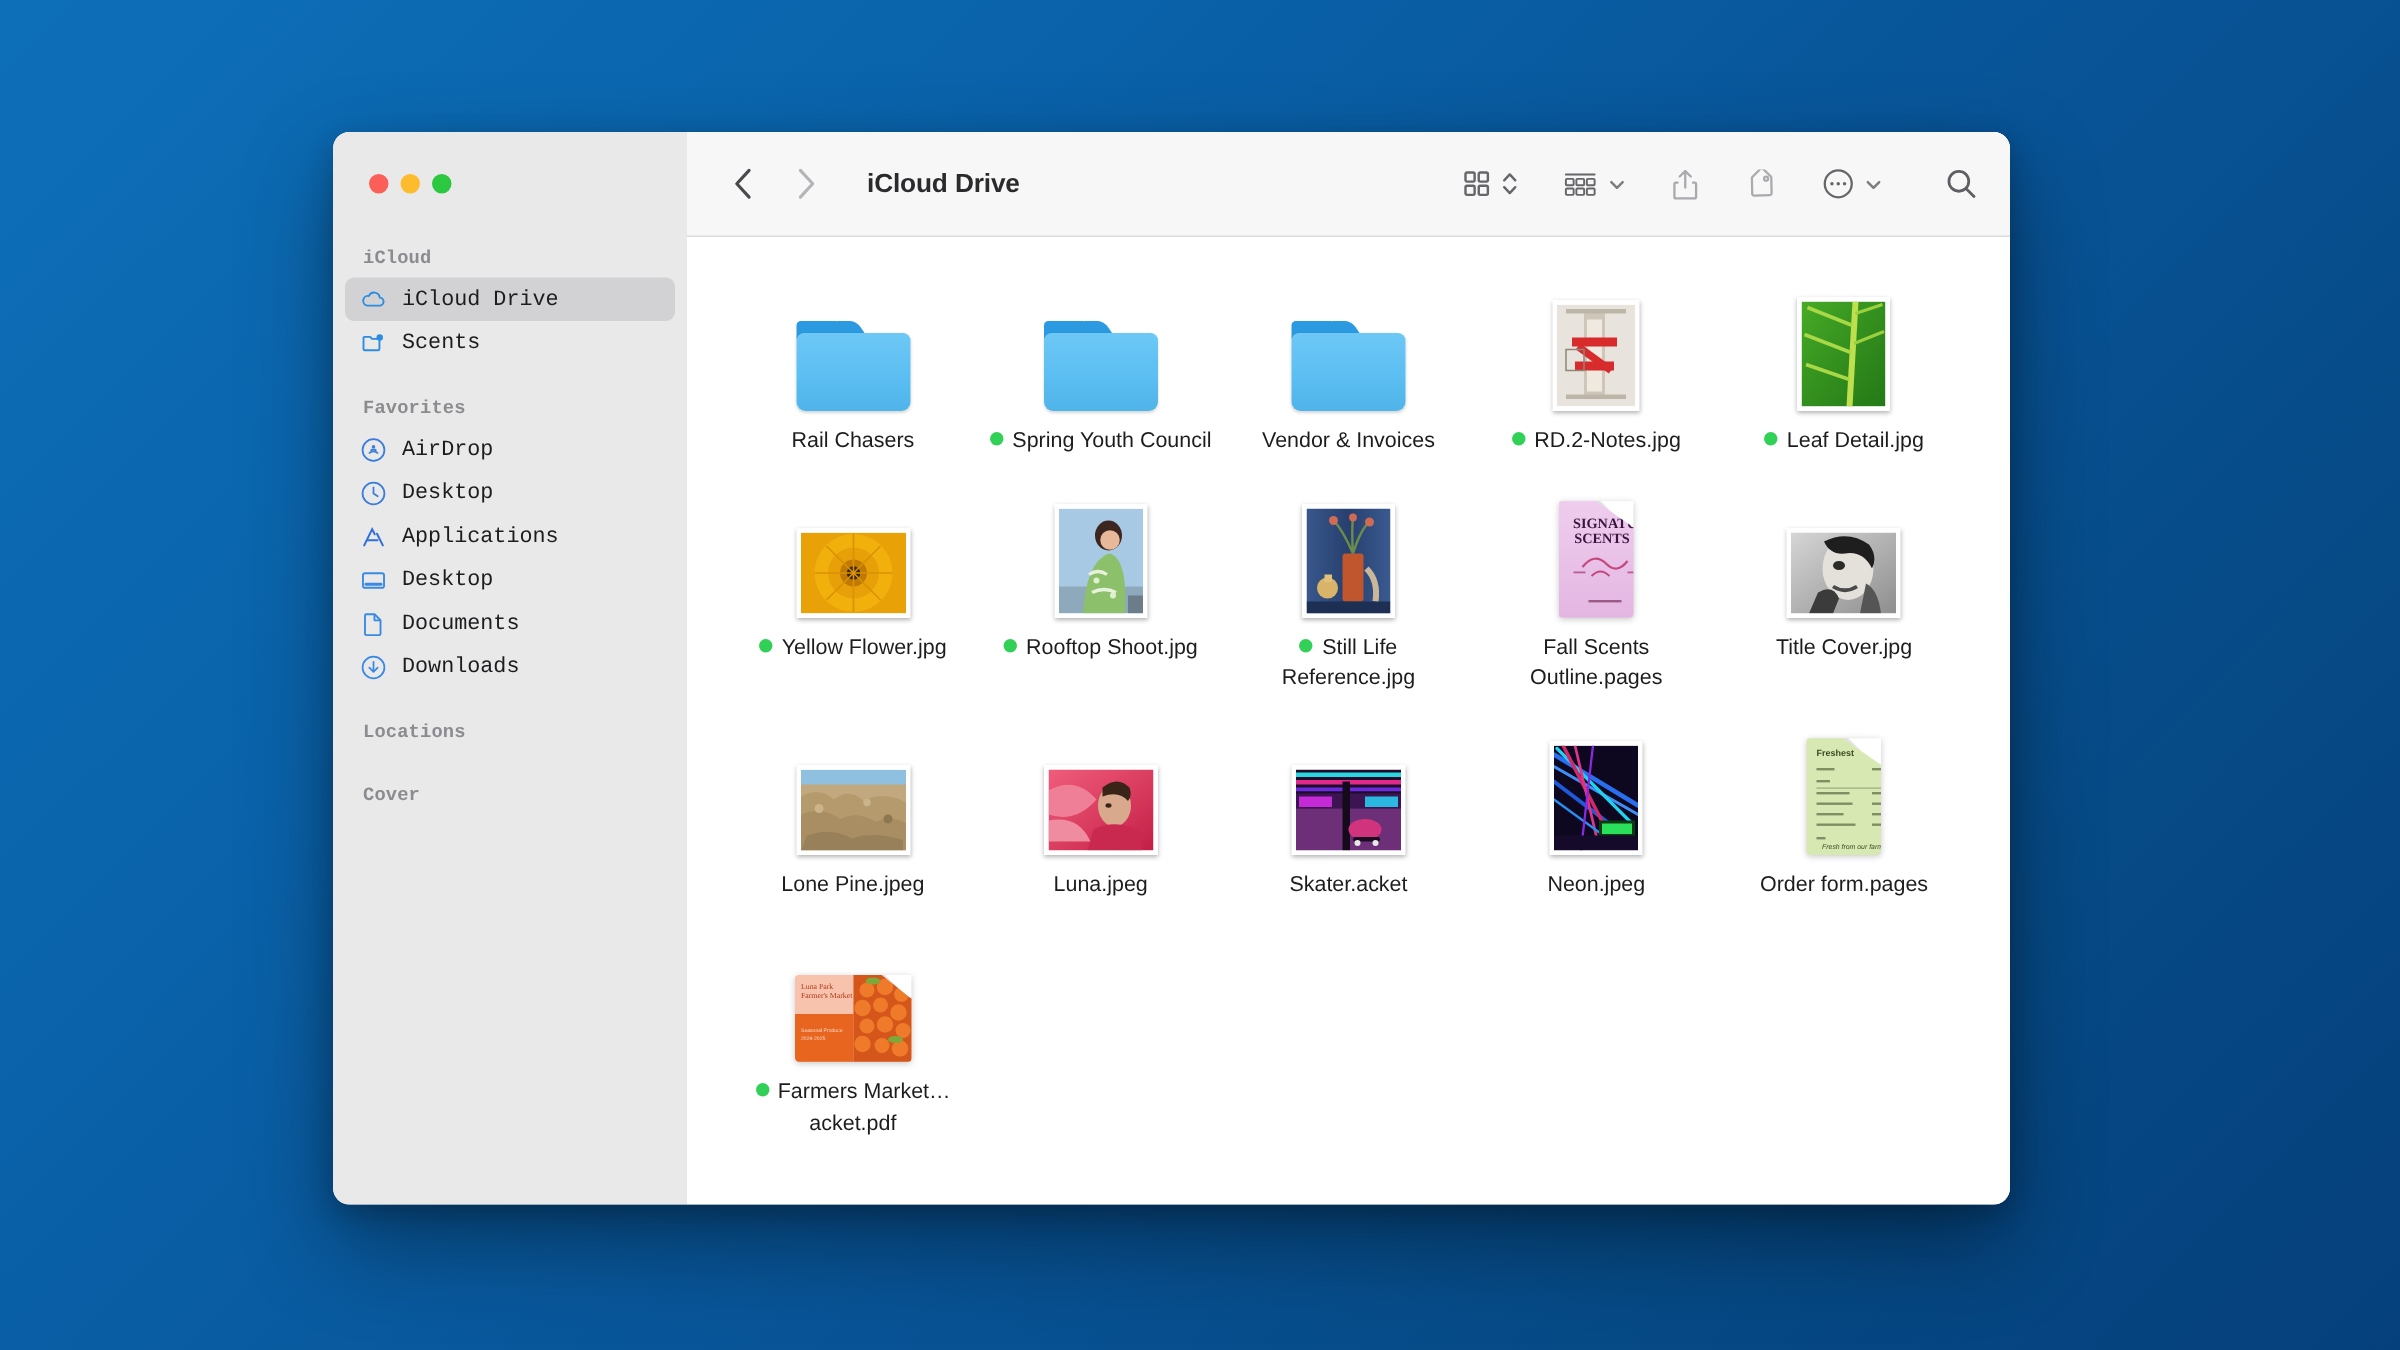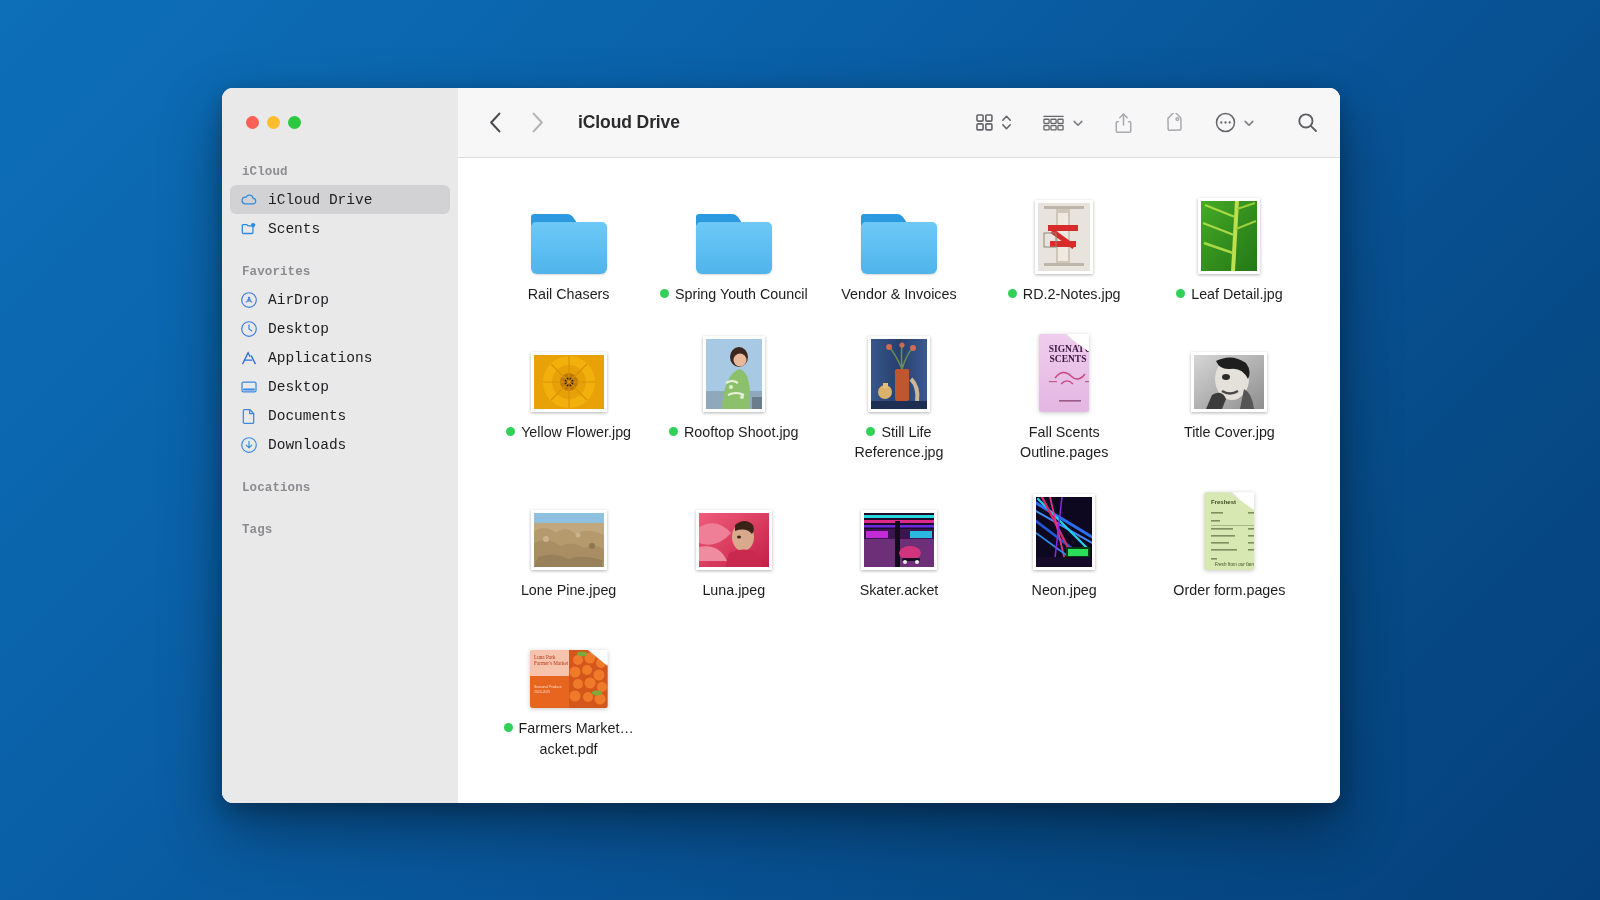--- a/index.html
+++ b/index.html
@@ -333,21 +333,21 @@
         </span>
         <span>Downloads</span>
       </div>
     </div>
 
     <div class="sb-group">
       <div class="sb-section">Locations</div>
     </div>
 
     <div class="sb-group">
-      <div class="sb-section">Tags</div>
+      <div class="sb-section">Cover</div>
     </div>
   </div>
 
   <div class="main">
 
     <div class="toolbar">
 
       <div class="nav-btns">
         <span class="chev">
           <svg width="13" height="21" viewBox="0 0 13 21" fill="none" stroke="#4a4a4e" stroke-width="2.1" stroke-linecap="round" stroke-linejoin="round">

